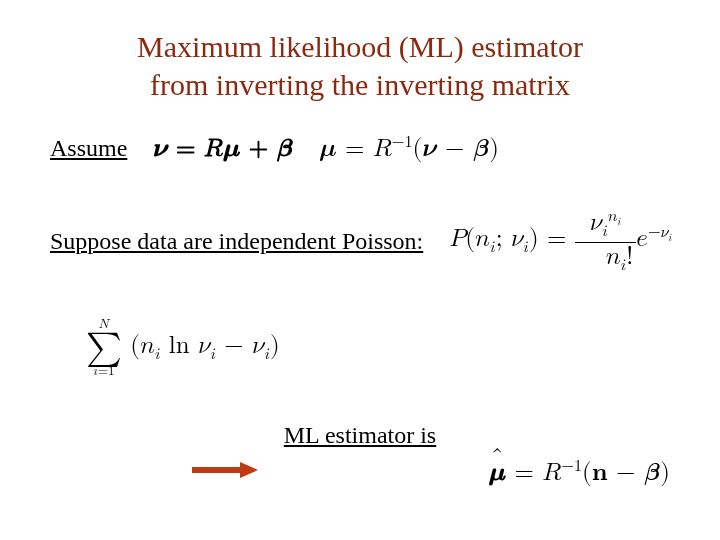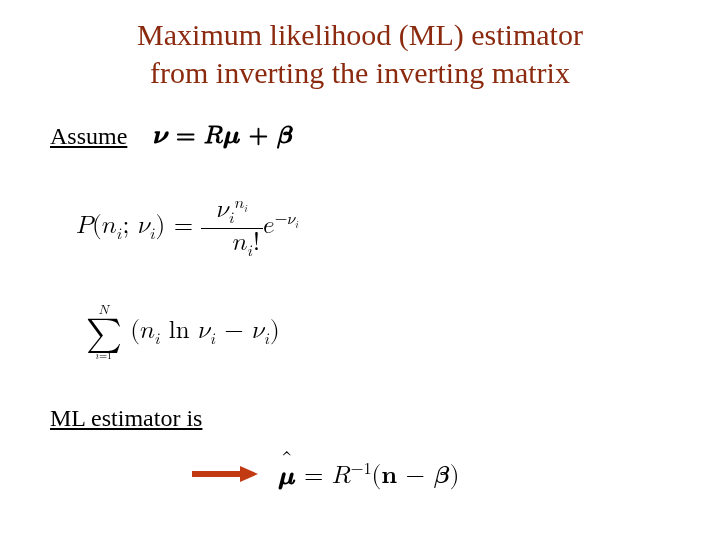--- a/index.html
+++ b/index.html
@@ -7,21 +7,21 @@
     padding: 0;
     width: 720px;
     height: 540px;
     background: #ffffff;
     font-family: "Times New Roman", Times, serif;
     color: #000;
     position: relative;
     overflow: hidden;
   }
   .slide {
-    padding: 8px 50px 0 50px;
+    padding: 20px 50px 0 50px;
   }
   .title {
     text-align: center;
     font-size: 30px;
     color: #8b2a0f;
     line-height: 1.25;
     margin: 8px 0 30px 0;
   }
   .row {
     display: flex;
@@ -49,29 +49,30 @@
   .frac .den { display:block; padding: 1px 3px 0 3px; margin-left: 28px; }
   sup, sub { font-size: 0.65em; }
   .bigsum {
     display: inline-block;
     text-align: center;
     vertical-align: middle;
     line-height: 1;
   }
   .bigsum .up { display:block; font-size: 13px; }
   .bigsum .sym { display:block; font-size: 34px; }
-  .bigsum .down { display:block; font-size: 10px; }
+  .bigsum .down { display:block; font-size: 13px; }
   .arrow {
     display: inline-block;
     vertical-align: middle;
   }
   .resultrow {
     margin-left: 140px;
     display: flex;
     align-items: center;
+    justify-content: space-between;
   }
   .hat {
     position: relative;
     display: inline-block;
   }
   .hat::before {
     content: "ˆ";
     position: absolute;
     left: 50%;
     transform: translateX(-50%);
@@ -87,23 +88,27 @@
   <div class="title">
     <span>Maximum likelihood (ML) estimator</span><br>
     <span>from inverting the inverting matrix</span>
   </div>
 
   <div class="row">
     <span class="txt">Assume</span>
     <span class="math ml24">
       <b>𝝂 = 𝑅𝝁 + 𝜷</b>
     </span>
+    <span class="math ml24">
+      <span>𝝁 = 𝑅</span><sup>−1</sup><span>(𝝂 − 𝜷)</span>
+    </span>
   </div>
 
   <div class="row">
+    <span class="txt">Suppose data are independent Poisson:</span>
     <span class="math ml24">
       <span>𝑃(𝑛</span><sub>𝑖</sub><span>; 𝜈</span><sub>𝑖</sub><span>) =</span>
       <span class="frac">
         <span class="num">
           <span>𝜈</span><sub>𝑖</sub><sup><span>𝑛</span><sub>𝑖</sub></sup>
         </span>
         <span class="den">
           <span>𝑛</span><sub>𝑖</sub><span>!</span>
         </span>
       </span><span>𝑒</span><sup><span>−𝜈</span><sub>𝑖</sub></sup>
@@ -114,21 +119,21 @@
     <span class="math ml24">
       <span class="bigsum ml8">
         <span class="up">𝑁</span>
         <span class="sym">∑</span>
         <span class="down">𝑖=1</span>
       </span>
       <span>(𝑛</span><sub>𝑖</sub><span> ln 𝜈</span><sub>𝑖</sub><span> − 𝜈</span><sub>𝑖</sub><span>)</span>
     </span>
   </div>
 
-  <div class="row" style="margin-bottom:28px;">
+  <div class="row" style="margin-bottom:8px;flex-direction:column;">
     <span class="txt">ML estimator is</span>
   </div>
 
   <div class="row last resultrow">
     <span class="arrow">
       <svg width="70" height="20" viewBox="0 0 70 20">
         <line x1="2" y1="10" x2="52" y2="10" stroke="#c23a12" stroke-width="6"></line>
         <polygon points="50,2 68,10 50,18" fill="#c23a12"></polygon>
       </svg>
     </span>

